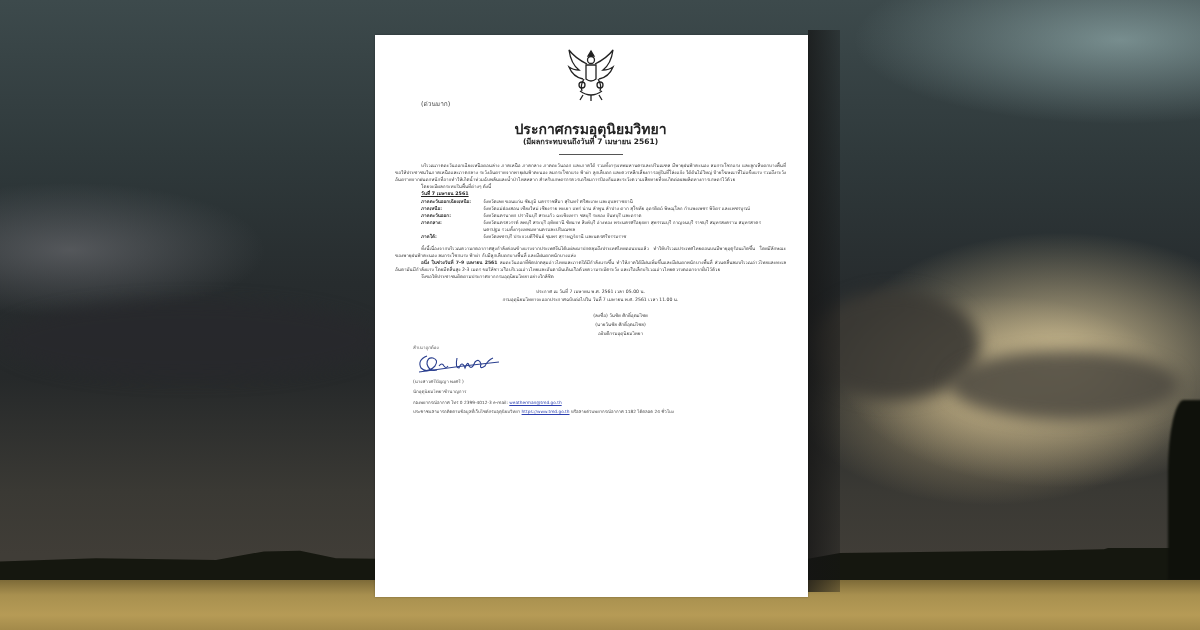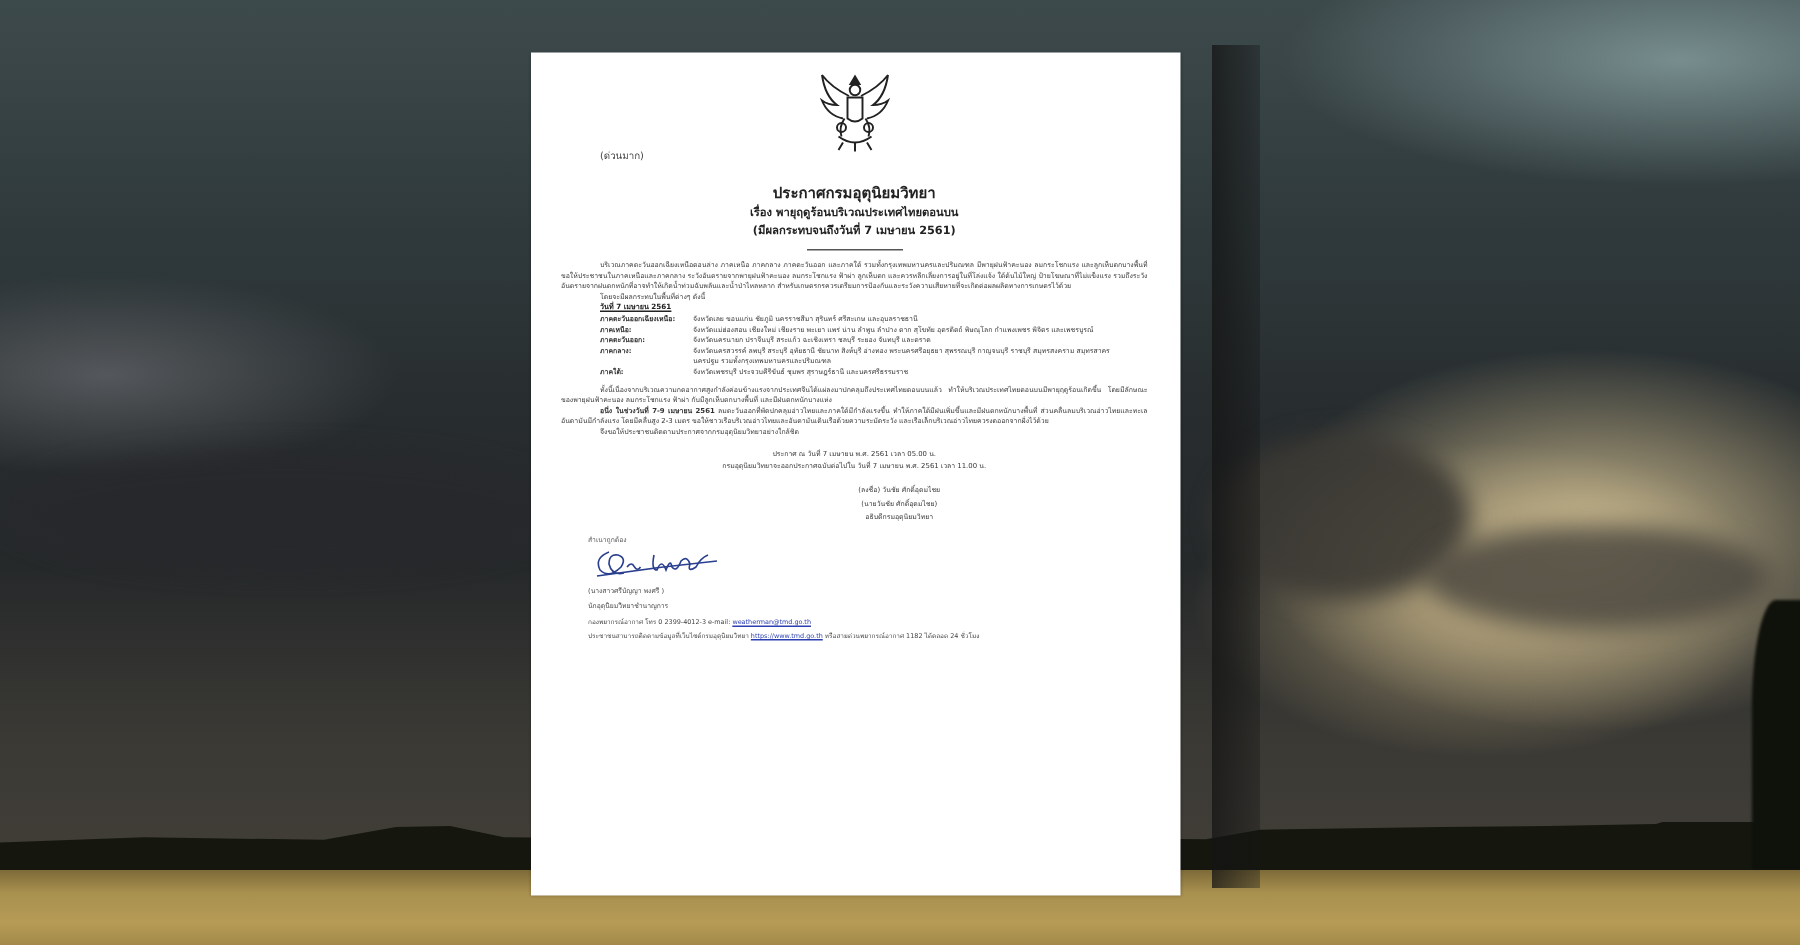--- a/index.html
+++ b/index.html
@@ -34,29 +34,29 @@
   .grass-strip { position: absolute; left: 800px; right: 0; top: 575px; height: 6px; background: #3e4a2a; }
 
   
   .doc-shadow {
     position: absolute; left: 808px; top: 30px; width: 32px; height: 562px;
     background: linear-gradient(90deg, rgba(20,20,20,0.75), rgba(20,20,20,0.35));
   }
 
   
   .doc {
-    position: absolute; left: 354px; top: 35px; width: 433px; height: 562px;
+    position: absolute; left: 375px; top: 35px; width: 433px; height: 562px;
     background: #ffffff; color: #222;
     padding: 10px 22px 0 20px;
     box-shadow: 0 0 2px rgba(0,0,0,0.3);
   }
   .garuda { display: block; margin: 0 auto; width: 52px; height: 58px; }
   .urgency { position: absolute; left: 46px; top: 64px; font-size: 6.5px; color: #444; }
   .title-block { text-align: center; margin-top: 20px; }
-  .title-block .t1 { font-size: 10px; font-weight: bold; line-height: 13px; }
+  .title-block .t1 { font-size: 14px; font-weight: bold; line-height: 13px; }
   .title-block .t2,
   .title-block .t3,
   .title-block .t4 { font-size: 7.5px; font-weight: bold; line-height: 12px; }
   .divider { width: 64px; border-top: 1px solid #555; margin: 6px auto 7px auto; }
 
   .para { font-size: 4.6px; line-height: 7px; color: #333; text-indent: 26px; text-align: justify; }
   .para + .para { margin-top: 0; }
   .indent-line { font-size: 4.6px; line-height: 7px; color: #333; padding-left: 26px; }
   .date-head { font-size: 4.8px; line-height: 7px; font-weight: bold; padding-left: 26px; text-decoration: underline; }
 
@@ -107,21 +107,20 @@
       <path d="M15 46 q11 8 22 0"></path>
       <path d="M18 50 l-3 5 M26 50 v6 M34 50 l3 5"></path>
       <circle cx="17" cy="40" r="3"></circle>
       <circle cx="35" cy="40" r="3"></circle>
     </g>
   </svg>
   <div class="urgency">(ด่วนมาก)</div>
 
   <div class="title-block">
     <div class="t1">ประกาศกรมอุตุนิยมวิทยา</div>
-    <div class="t2">เรื่อง พายุฤดูร้อนบริเวณประเทศไทยตอนบน</div>
     <div class="t3">(มีผลกระทบจนถึงวันที่ 7 เมษายน 2561)</div>
   </div>
   <div class="divider"></div>
 
   <p class="para">บริเวณภาคตะวันออกเฉียงเหนือตอนล่าง ภาคเหนือ ภาคกลาง ภาคตะวันออก และภาคใต้ รวมทั้งกรุงเทพมหานครและปริมณฑล มีพายุฝนฟ้าคะนอง ลมกระโชกแรง และลูกเห็บตกบางพื้นที่ ขอให้ประชาชนในภาคเหนือและภาคกลาง ระวังอันตรายจากพายุฝนฟ้าคะนอง ลมกระโชกแรง ฟ้าผ่า ลูกเห็บตก และควรหลีกเลี่ยงการอยู่ในที่โล่งแจ้ง ใต้ต้นไม้ใหญ่ ป้ายโฆษณาที่ไม่แข็งแรง รวมถึงระวังอันตรายจากฝนตกหนักที่อาจทำให้เกิดน้ำท่วมฉับพลันและน้ำป่าไหลหลาก สำหรับเกษตรกรควรเตรียมการป้องกันและระวังความเสียหายที่จะเกิดต่อผลผลิตทางการเกษตรไว้ด้วย</p>
   <div class="indent-line">โดยจะมีผลกระทบในพื้นที่ต่างๆ ดังนี้</div>
   <div class="date-head">วันที่ 7 เมษายน 2561</div>
 
   <div class="region-table">
     <div class="region-row">

